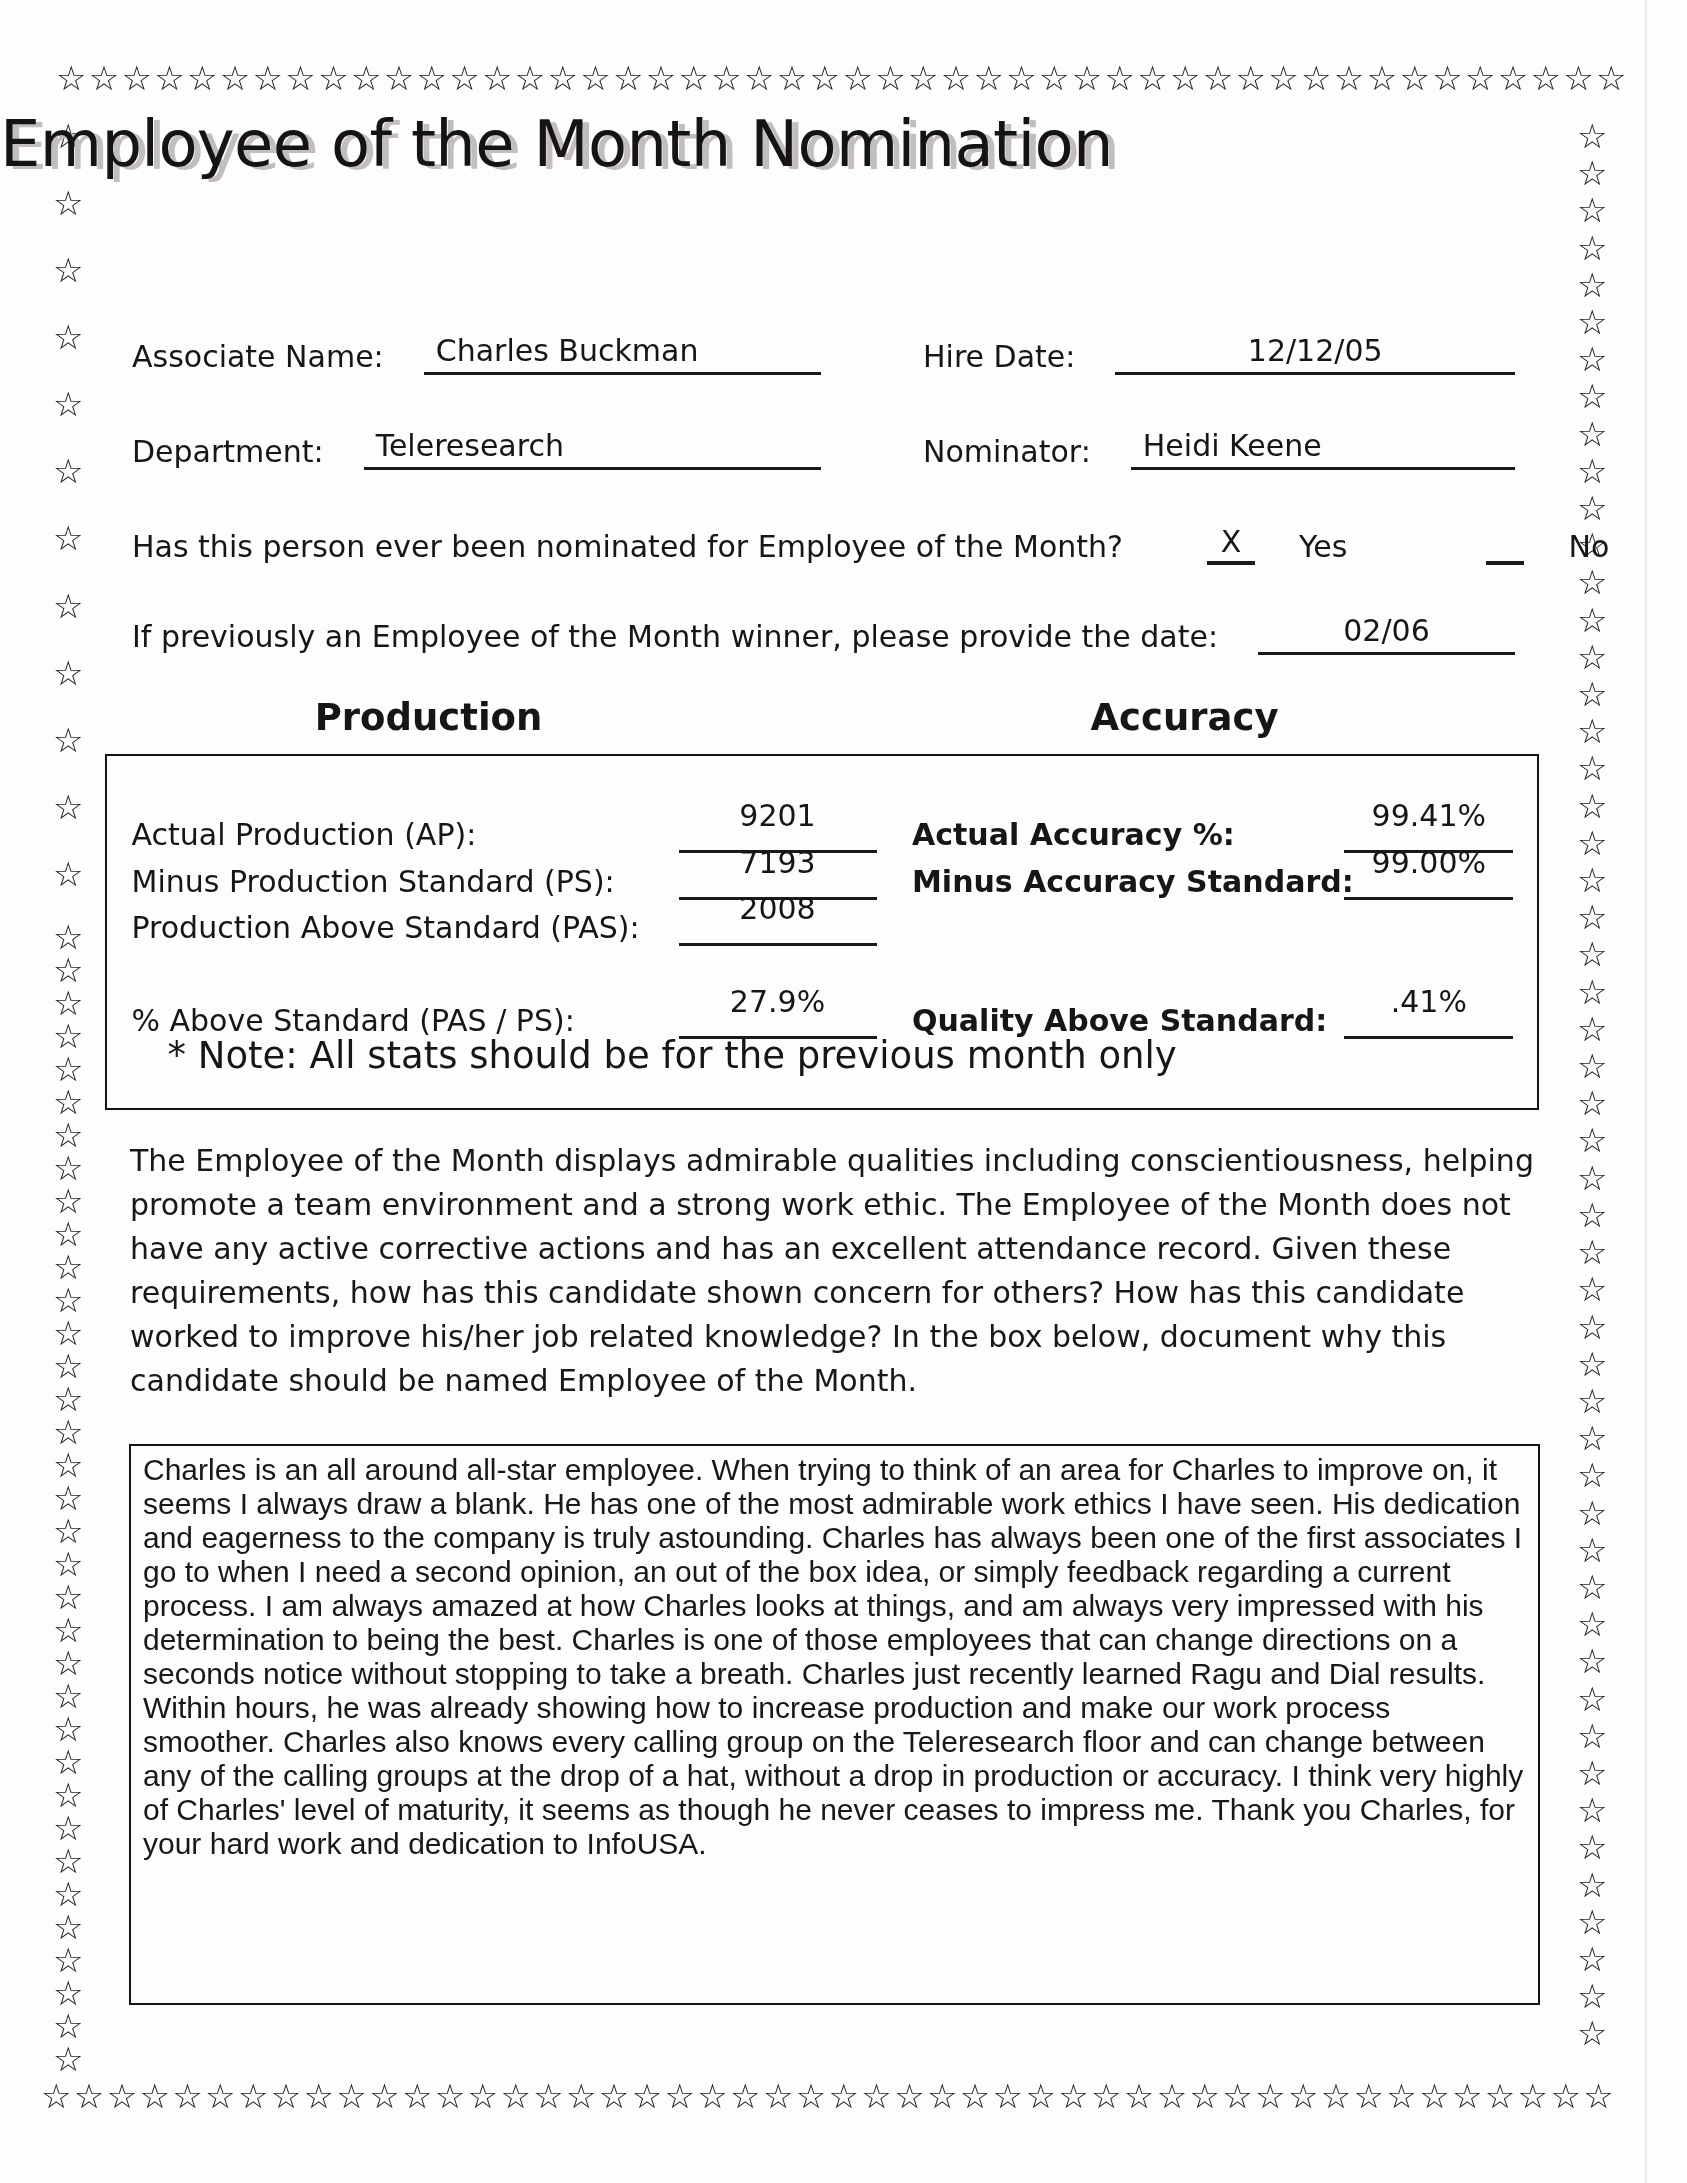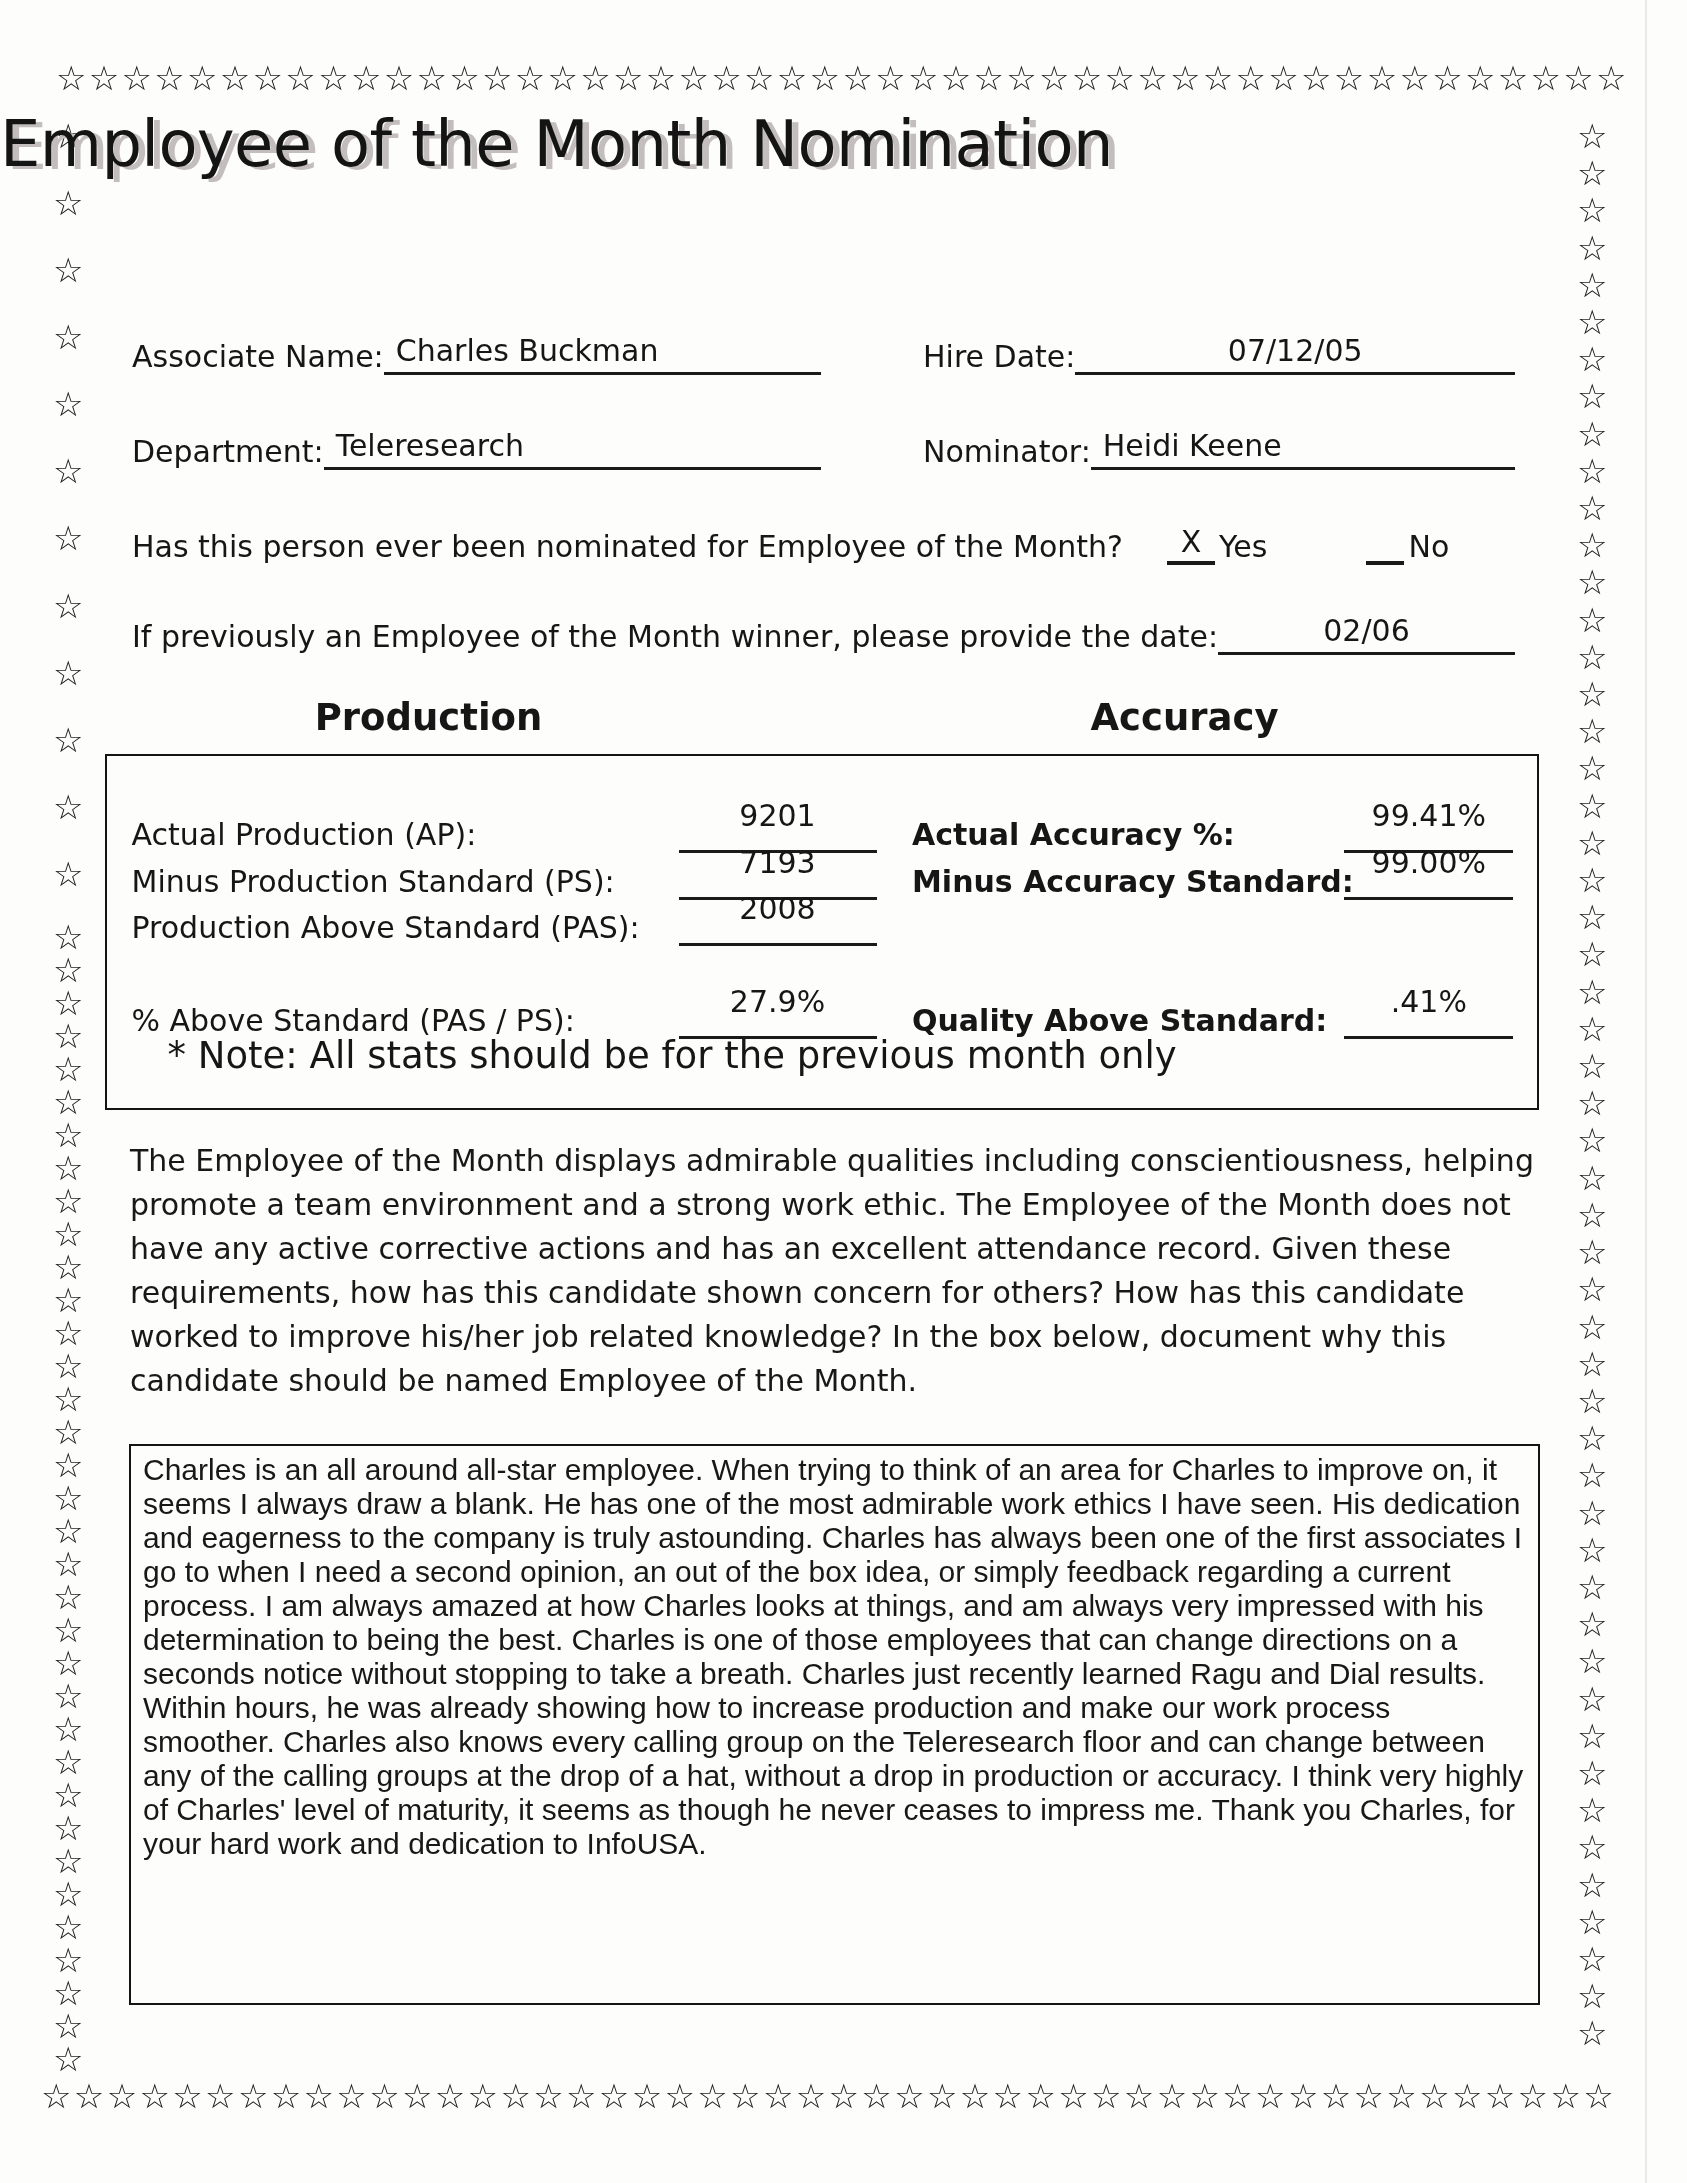--- a/index.html
+++ b/index.html
@@ -49,20 +49,21 @@
     text-shadow:6.6px 3.3px 0 #c3bdbd;
   }
   
   .frow{
     position:absolute;
     display:flex;
     align-items:flex-end;
     font-size:30px;
     line-height:37px;
     white-space:nowrap;
+    gap:40px;
   }
   .lbl{flex:0 0 auto;}
   .uval{
     flex:1 1 auto;
     border-bottom:3.3px solid #1a1a1a;
     padding:0 0 2.6px 12px;
     min-width:40px;
   }
   .uval.center{text-align:center;padding-left:0;}
   #row-associate{left:132px;top:332px;width:689px;}
@@ -366,21 +367,21 @@
   <div class="crease"></div>
 
   <div class="title">Employee of the Month Nomination</div>
 
   <div id="row-associate" class="frow">
     <span class="lbl">Associate Name:</span>
     <span class="uval">Charles Buckman</span>
   </div>
   <div id="row-hire" class="frow">
     <span class="lbl">Hire Date:</span>
-    <span class="uval center">07/12/05</span>
+    <span class="uval center">12/12/05</span>
   </div>
 
   <div id="row-department" class="frow">
     <span class="lbl">Department:</span>
     <span class="uval">Teleresearch</span>
   </div>
   <div id="row-question" class="frow">
     <span class="lbl">Has this person ever been nominated for Employee of the Month?</span>
     <span id="yes-mark" class="mark-box">X</span>
     <span class="mark-lbl">Yes</span>

